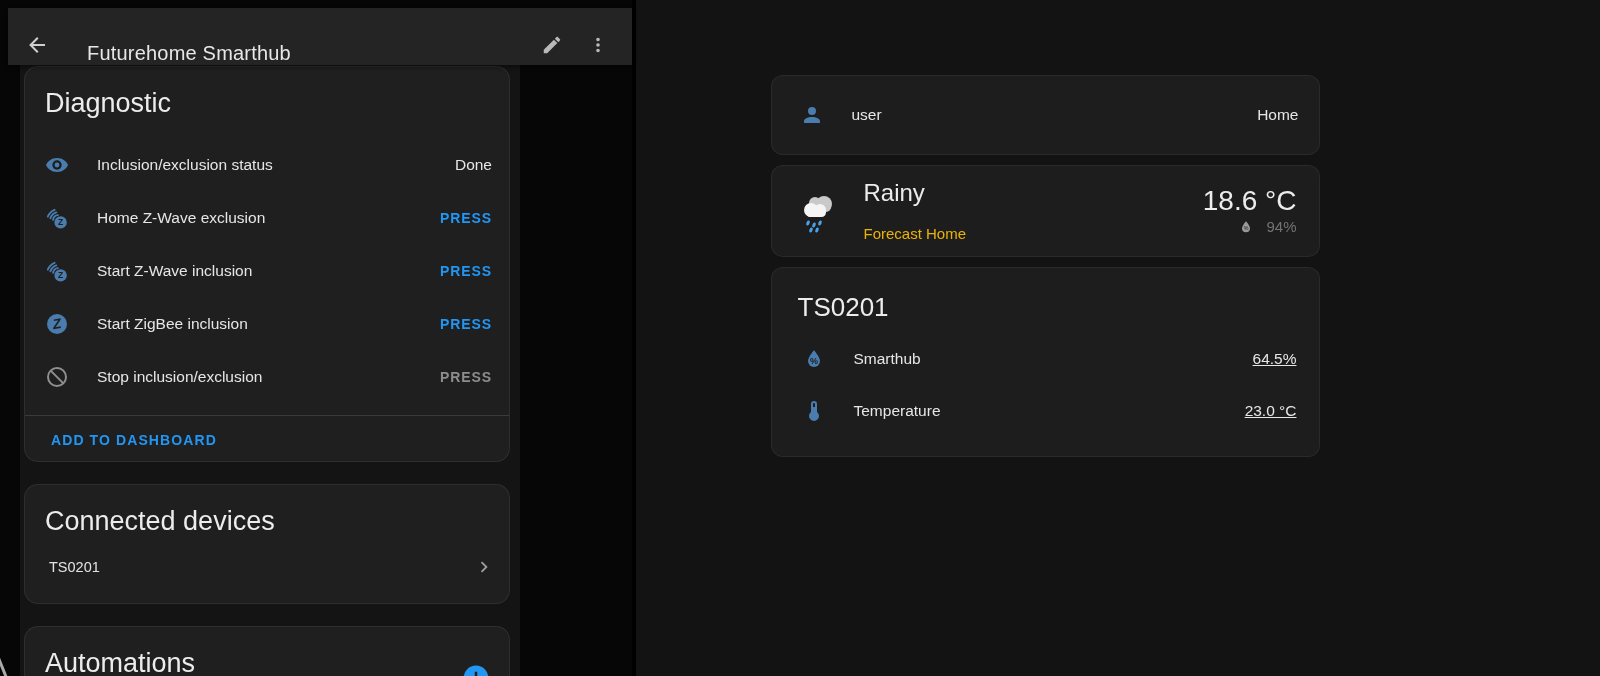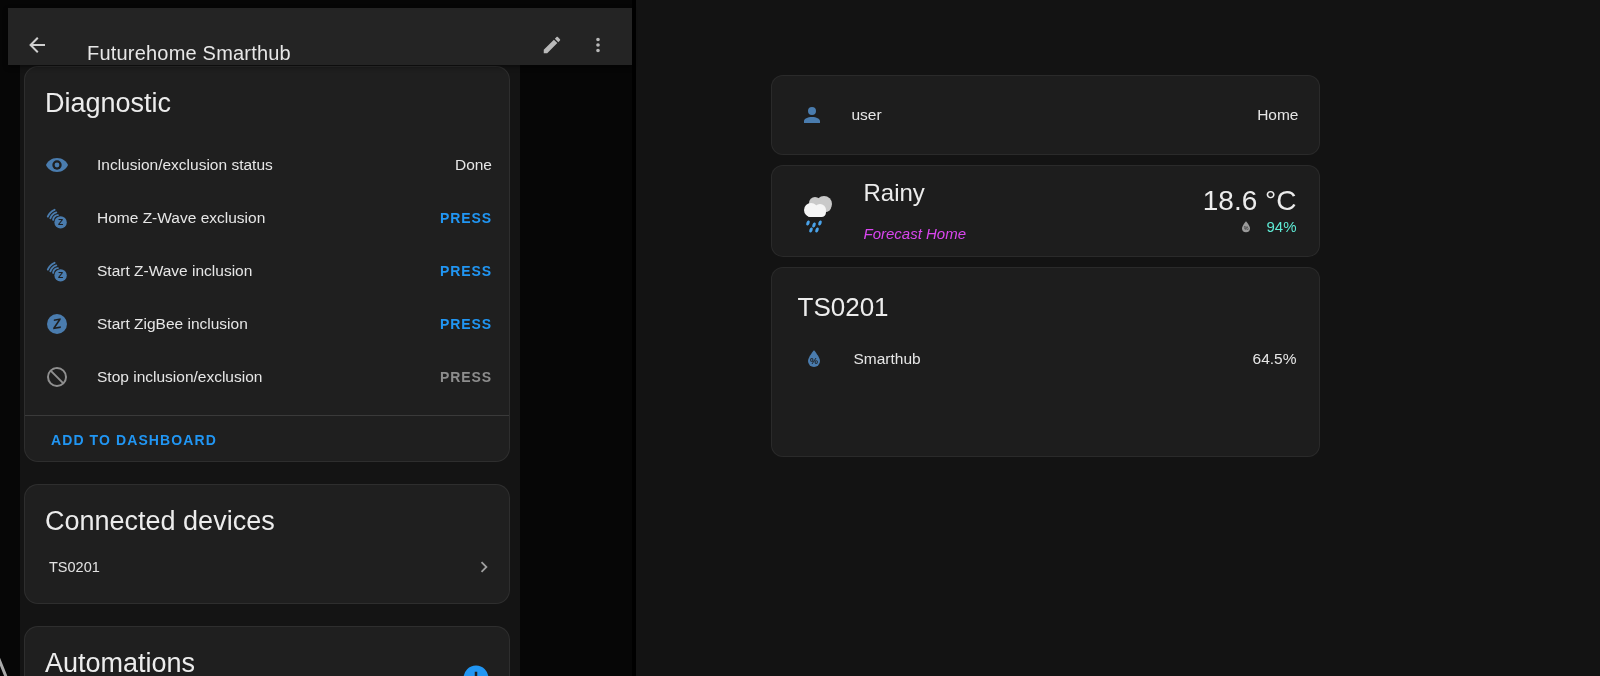--- a/index.html
+++ b/index.html
@@ -57,30 +57,30 @@
   .col { width:549px; margin:10px auto 0 auto; }
   .card-r { background:#1d1d1d; border:1px solid rgba(255,255,255,.06); border-radius:12px; }
 
   .user-card { height:80px; display:flex; align-items:center; padding:0 20px 0 28px; }
   .user-card .lbl { color:#e6e6e6; font-size:15.5px; margin-left:28px; }
   .user-card .val { margin-left:auto; color:#e6e6e6; font-size:15.5px; }
 
   .weather-card { height:92px; margin-top:10px; display:flex; align-items:center; padding:0 22px 1px 22px; }
   .weather-txt { margin-left:22px; }
   .weather-txt .cond { color:#ececec; font-size:24px; font-weight:400; line-height:28px; }
-  .weather-txt .src { color:#d946ef; font-size:15px; margin-top:18px;font-style:italic; }
+  .weather-txt .src { color:#eab308; font-size:15px; margin-top:18px; }
   .weather-right { margin-left:auto; }
   .weather-right .temp { color:#ececec; font-size:28px; font-weight:400; line-height:30px; }
-  .weather-right .hum { color:#5eead4; font-size:15px; margin-top:2px; display:flex; align-items:center; justify-content:flex-end; gap:12px; }
+  .weather-right .hum { color:#737373; font-size:15px; margin-top:2px; display:flex; align-items:center; justify-content:flex-end; gap:12px; }
 
   .sensor-card { margin-top:10px; height:190px; }
   .sensor-card .card-h { padding:24px 24px 10px 26px; font-size:26px; }
   .srow { display:flex; align-items:center; height:52px; padding:0 22px 0 30px; }
   .srow .lbl { color:#e6e6e6; font-size:15.5px; margin-left:28px; }
-  .srow .val { margin-left:auto; color:#e6e6e6; font-size:15.5px; }
+  .srow .val { margin-left:auto; color:#e6e6e6; font-size:15.5px;text-decoration:underline; }
 
   svg { display:block; }
 </style>
 </head>
 <body>
 
 <div class="screen">
 
   <div class="panel-left">
 
@@ -253,19 +253,26 @@
 
           <div class="srow">
             <svg width="24" height="24" viewBox="0 0 24 24">
               <path fill="#4a7cae" d="M12,20A6,6 0 0,1 6,14C6,10 12,3.25 12,3.25C12,3.25 18,10 18,14A6,6 0 0,1 12,20Z"></path>
               <text x="12" y="17.2" font-size="9" font-weight="bold" fill="#1d1d1d" text-anchor="middle" font-family="Liberation Sans, sans-serif">%</text>
             </svg>
             <span class="lbl">Smarthub</span>
             <span class="val">64.5%</span>
           </div>
 
+          <div class="srow">
+            <svg width="24" height="24" viewBox="0 0 24 24">
+              <path fill="#4a7cae" d="M15,13V5A3,3 0 0,0 9,5V13A5,5 0 1,0 15,13M12,4A1,1 0 0,1 13,5V8H11V5A1,1 0 0,1 12,4Z"></path>
+            </svg>
+            <span class="lbl">Temperature</span>
+            <span class="val">23.0 °C</span>
+          </div>
         </div>
 
       </div>
     </div>
   </div>
 
 </div>
 
 </body></html>

